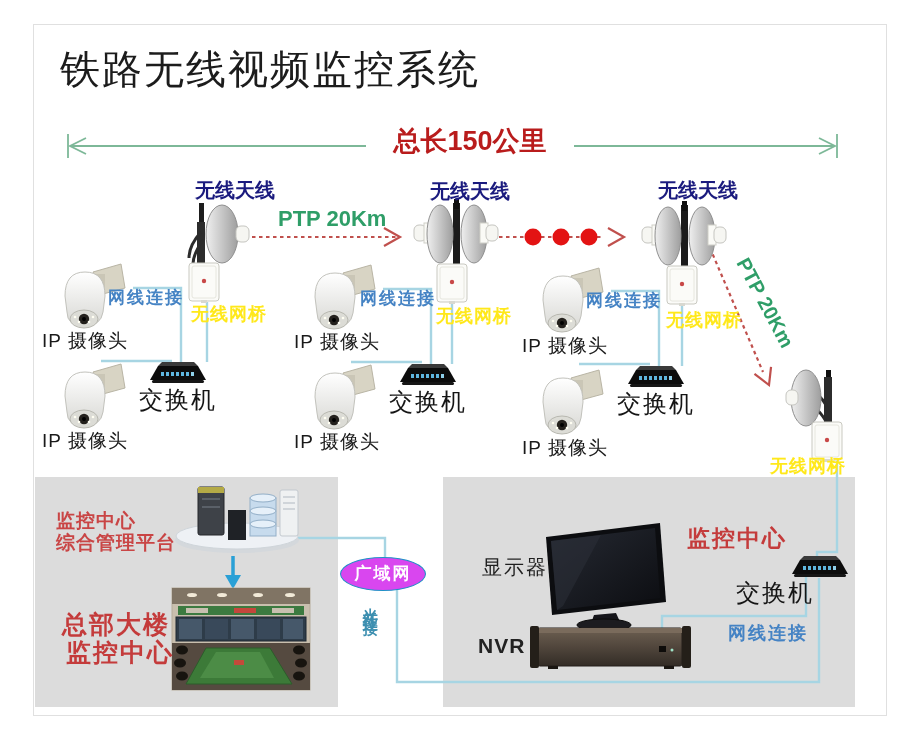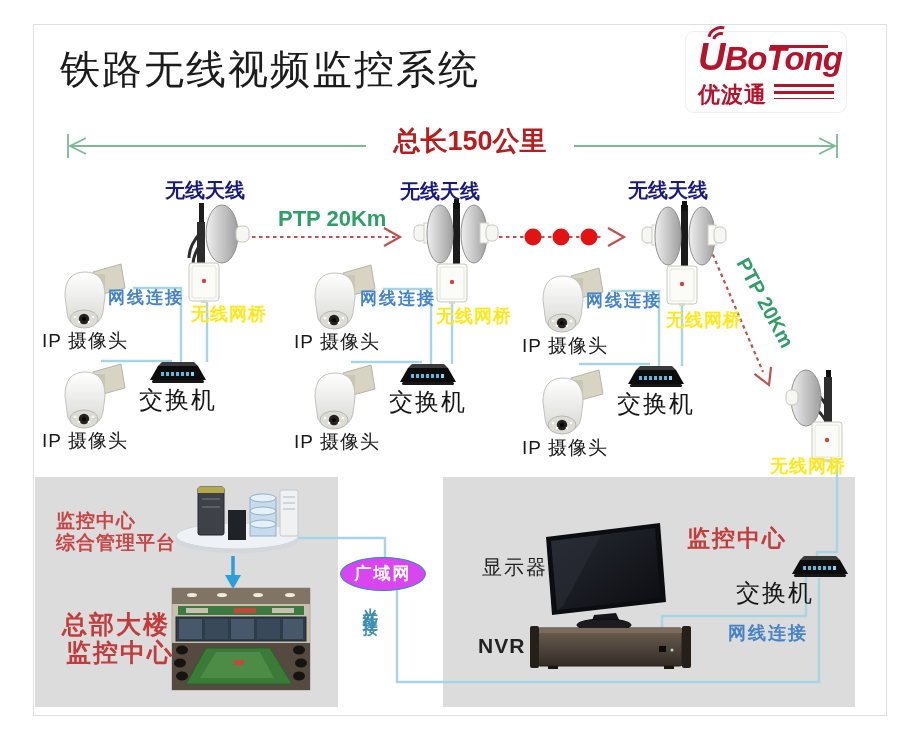--- a/index.html
+++ b/index.html
@@ -8,21 +8,21 @@
     font-family:"Liberation Sans","DejaVu Sans",sans-serif;
   }
   .frame{position:absolute;left:33px;top:24px;width:852px;height:690px;border:1px solid #e0e0e0;}
   .panel{position:absolute;background:#dcdcdc;}
   .panel-left{left:35px;top:477px;width:303px;height:230px;}
   .panel-right{left:443px;top:477px;width:412px;height:230px;}
   svg.layer{position:absolute;left:0;top:0;}
   .lbl{position:absolute;white-space:nowrap;line-height:1.15;}
   .title{left:60px;top:46px;font-size:40px;font-weight:normal;color:#1c1c1c;letter-spacing:2px;}
   .measure{left:370px;top:126px;width:200px;text-align:center;font-size:27px;font-weight:bold;color:#b91c1c;}
-  .ant{width:110px;text-align:left;font-size:20px;font-weight:bold;color:#1a1a7e;}
+  .ant{width:110px;text-align:right;font-size:20px;font-weight:bold;color:#1a1a7e;}
   .ptp{font-size:22px;font-weight:bold;color:#2f9e68;}
   .ptp2{left:752px;top:254px;font-size:20px;transform:rotate(62deg);transform-origin:left top;}
   .cable{font-size:17px;font-weight:bold;color:#4583c4;letter-spacing:2px;}
   .bridge{font-size:18px;font-weight:bold;color:#ffe81a;letter-spacing:1px;}
   .cam{font-size:19px;color:#1a1a1a;letter-spacing:1px;}
   .sw{width:94px;text-align:center;font-size:24px;color:#151515;letter-spacing:2px;}
   .red-s{font-size:19px;font-weight:bold;color:#c94545;letter-spacing:1px;}
   .red-l{font-size:25px;font-weight:bold;color:#c43b3b;letter-spacing:2px;}
   .wan{
     left:340px;top:557px;width:84px;height:32px;border-radius:50%;
@@ -274,30 +274,20 @@
       <rect x="682" y="626" width="9" height="42" rx="2" fill="#241f19"></rect>
       <rect x="659" y="646" width="7" height="6" fill="#0e0c0a"></rect>
       <circle cx="672" cy="650" r="1.5" fill="#9fe4c8"></circle>
       <rect x="548" y="666" width="10" height="3" fill="#1a1612"></rect>
       <rect x="664" y="666" width="10" height="3" fill="#1a1612"></rect>
     </g>
   </svg>
 
   <div class="lbl title">铁路无线视频监控系统</div>
 
-  <div class="logo">
-    <div class="row1">
-      <span class="arc arc1"></span>
-      <span class="arc arc2"></span>
-      <span class="bigU">U</span><span>BoTong</span>
-    </div>
-    <div class="macron"></div>
-    <div class="row2">优波通</div>
-    <div class="lines"></div>
-  </div>
 
   <div class="lbl measure">总长150公里</div>
 
   <div class="lbl ant" style="left:165px;top:179px;">无线天线</div>
   <div class="lbl ant" style="left:400px;top:180px;">无线天线</div>
   <div class="lbl ant" style="left:628px;top:179px;">无线天线</div>
 
   <div class="lbl ptp" style="left:278px;top:206px;">PTP 20Km</div>
   <div class="lbl ptp ptp2">PTP 20Km</div>
 

